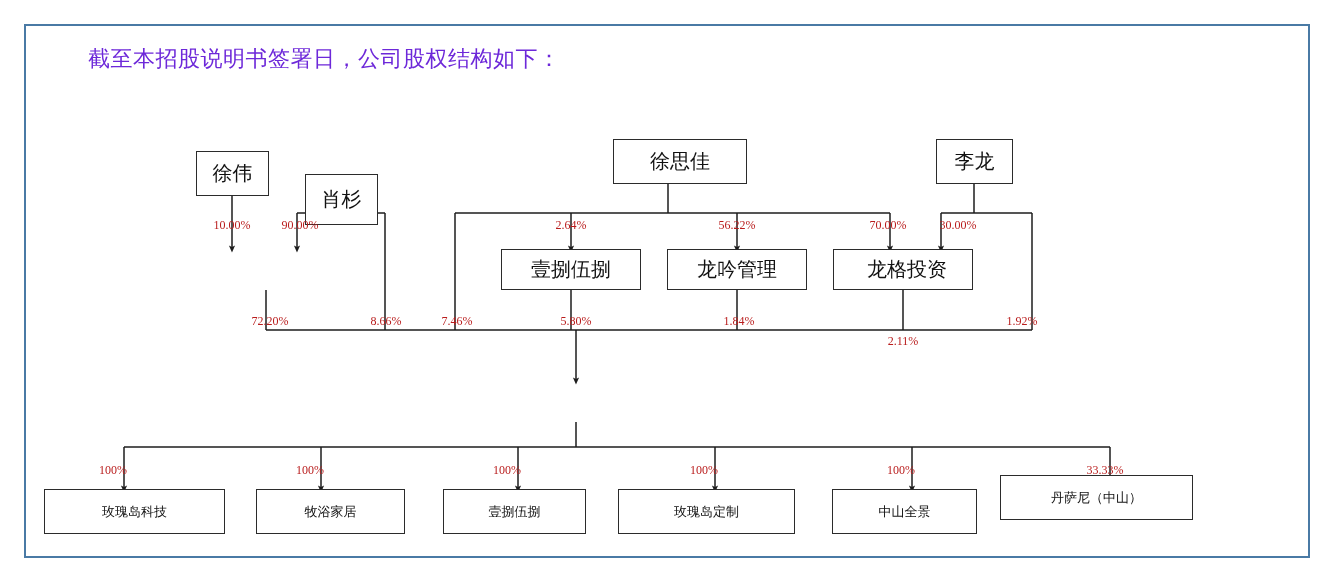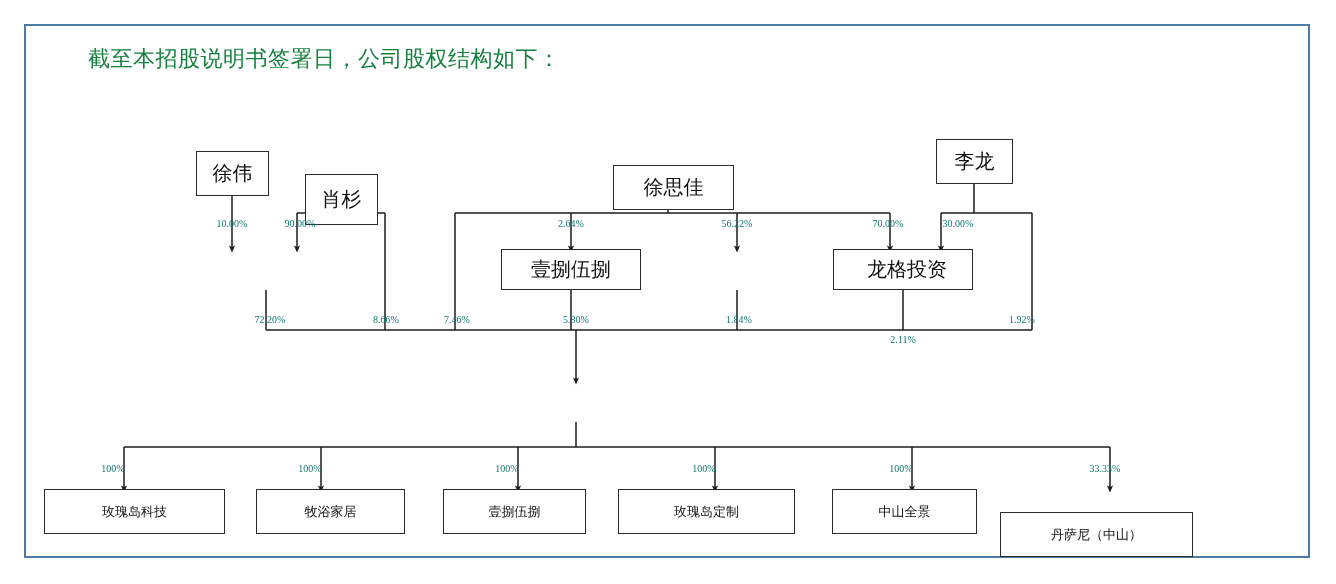--- a/index.html
+++ b/index.html
@@ -23,21 +23,21 @@
     height: 534px;
     border: 2px solid #4a7aa5;
     box-sizing: border-box;
     background: #ffffff;
   }
   #title {
     position: absolute;
     left: 88px;
     top: 44px;
     font-size: 22px;
-    color: #15803d;
+    color: #6d28d9;
     letter-spacing: 0.5px;
     white-space: nowrap;
   }
   svg#wires {
     position: absolute;
     left: 0;
     top: 0;
     width: 1336px;
     height: 584px;
     pointer-events: none;
@@ -52,22 +52,22 @@
     justify-content: center;
     color: #111111;
     white-space: nowrap;
   }
   .node.person { font-size: 20px; }
   .node.holding { font-size: 20px; }
   .node.company { font-size: 21px; letter-spacing: 1px; }
   .node.subsidiary { font-size: 13px; }
   .pct {
     position: absolute;
-    font-size: 10px;
-    color: #0f766e;
+    font-size: 12px;
+    color: #b91c1c;
     white-space: nowrap;
     text-align: left;
     transform: translateX(-50%);
   }
 </style>
 </head>
 <body>
 
 <div id="page">
   <div id="frame"></div>
@@ -120,36 +120,39 @@
       <path d="M1110,447 L1110,489" marker-end="url(#arrow)"></path>
     </g>
   </svg>
 
   <div class="node person" style="left:196px; top:151px; width:73px; height:45px;">
     <span>徐伟</span>
   </div>
   <div class="node person" style="left:305px; top:139px; width:73px; height:51px;margin-top:35px;">
     <span>肖杉</span>
   </div>
-  <div class="node person" style="left:613px; top:139px; width:121px; height:45px;margin-top:26px;">
+  <div class="node person" style="left:613px; top:139px; width:134px; height:45px;">
     <span>徐思佳</span>
   </div>
   <div class="node person" style="left:936px; top:139px; width:77px; height:45px;">
     <span>李龙</span>
   </div>
 
   <div class="pct" style="left:232px; top:218px;">10.00%</div>
   <div class="pct" style="left:300px; top:218px;">90.00%</div>
   <div class="pct" style="left:571px; top:218px;">2.64%</div>
   <div class="pct" style="left:737px; top:218px;">56.22%</div>
   <div class="pct" style="left:888px; top:218px;">70.00%</div>
   <div class="pct" style="left:958px; top:218px;">30.00%</div>
 
   <div class="node holding" style="left:501px; top:249px; width:140px; height:41px;">
     <span>壹捌伍捌</span>
+  </div>
+  <div class="node holding" style="left:667px; top:249px; width:140px; height:41px;">
+    <span>龙吟管理</span>
   </div>
   <div class="node holding" style="left:833px; top:249px; width:140px; height:41px;padding-left:8px;">
     <span>龙格投资</span>
   </div>
 
   <div class="pct" style="left:270px; top:314px;">72.20%</div>
   <div class="pct" style="left:386px; top:314px;">8.66%</div>
   <div class="pct" style="left:457px; top:314px;">7.46%</div>
   <div class="pct" style="left:576px; top:314px;">5.80%</div>
   <div class="pct" style="left:739px; top:314px;">1.84%</div>
@@ -172,16 +175,16 @@
   </div>
   <div class="node subsidiary" style="left:256px; top:489px; width:149px; height:45px;">
     <span>牧浴家居</span>
   </div>
   <div class="node subsidiary" style="left:618px; top:489px; width:177px; height:45px;">
     <span>玫瑰岛定制</span>
   </div>
   <div class="node subsidiary" style="left:832px; top:489px; width:145px; height:45px;">
     <span>中山全景</span>
   </div>
-  <div class="node subsidiary" style="left:1000px; top:512px; width:193px; height:45px;">
+  <div class="node subsidiary" style="left:1000px; top:475px; width:193px; height:45px;">
     <span>丹萨尼（中山）</span>
   </div>
 </div>
 
 </body></html>

